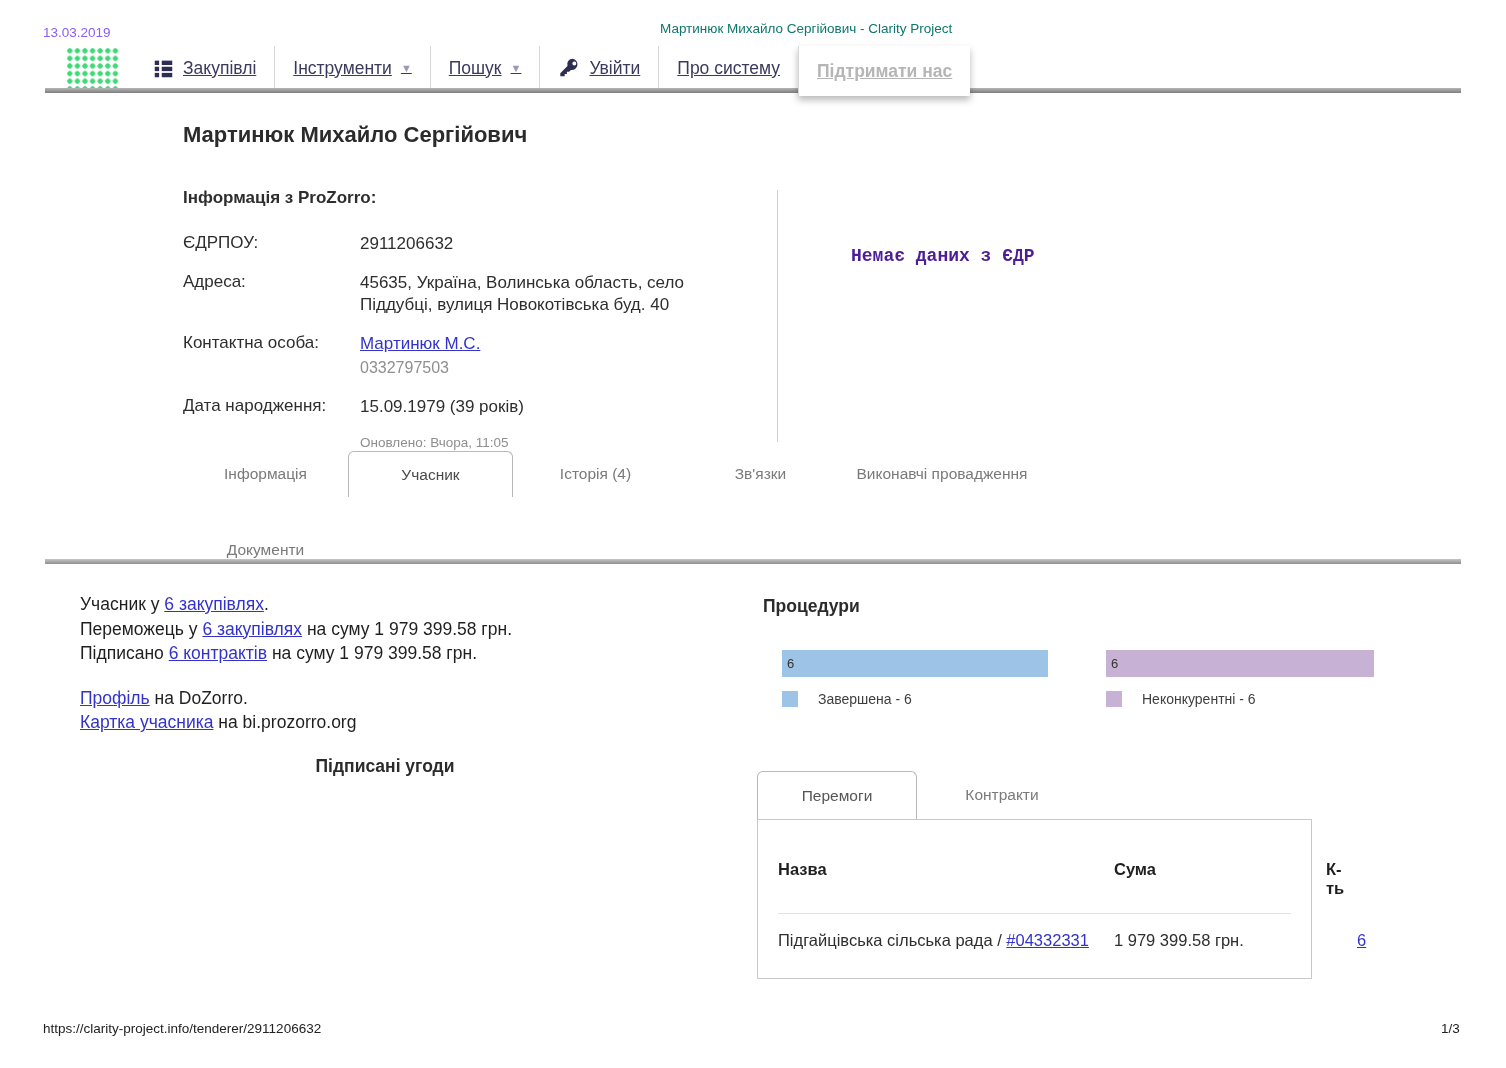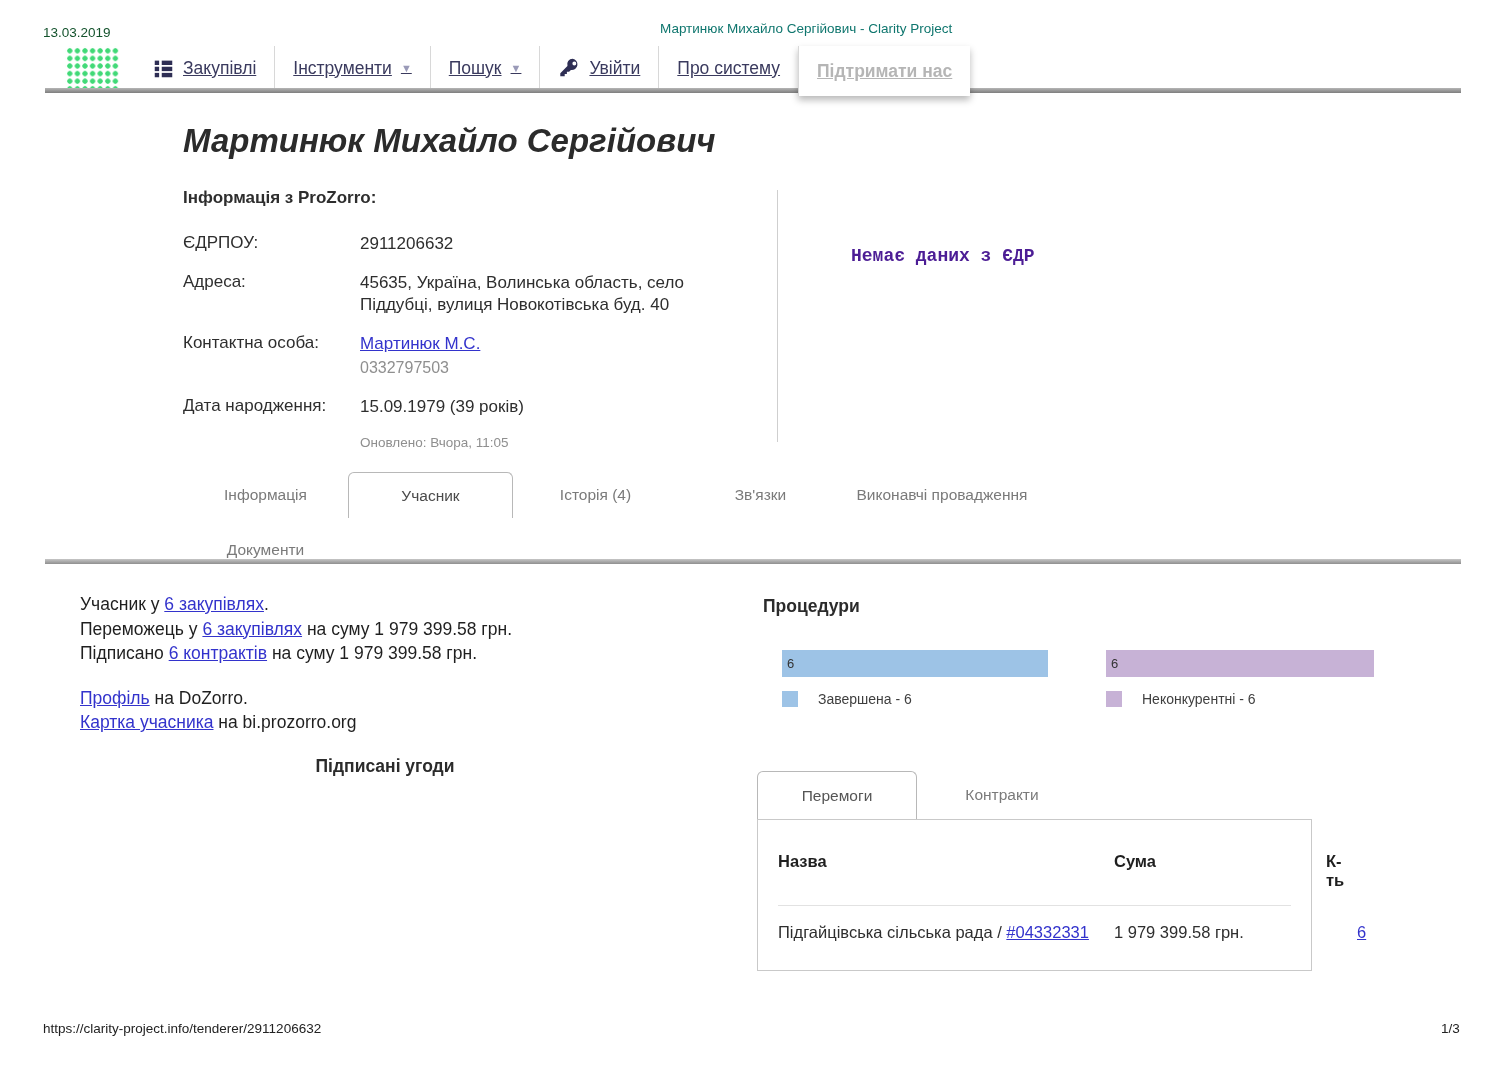--- a/index.html
+++ b/index.html
@@ -2,54 +2,54 @@
 <html><head>
 <meta charset="utf-8">
 <style>
   * { margin:0; padding:0; box-sizing:border-box; }
   html,body { width:1506px; height:1068px; background:#fff;
     font-family:"Liberation Sans", sans-serif; color:#2e2e2e; overflow:hidden; }
   body { position:relative; }
   a { text-decoration:underline; color:#3333cc; cursor:pointer; }
 
   
-  .print-date { position:absolute; left:43px; top:25px; font-size:13.5px; color:#14532d; }
+  .print-date { position:absolute; left:43px; top:25px; font-size:13.5px; color:#8b5cf6; }
   .print-title { position:absolute; left:660px; top:21px; font-size:13.5px; color:#0f766e; }
   .footer-url { position:absolute; left:43px; top:1021px; font-size:13.5px; color:#222; }
   .footer-page { position:absolute; left:1441px; top:1021px; font-size:13.5px; color:#222; }
 
   
   .navbar { position:absolute; left:65px; top:46px; height:44px; display:flex; align-items:stretch; }
   .nav-logo { width:54px; height:45px; margin:0 16px 0 0; align-self:center;
     background-image:radial-gradient(circle, #41d977 2.3px, rgba(65,217,119,0) 2.9px);
     background-size:7.6px 7.6px; background-position:1px 1px; }
   .nav-item { display:flex; align-items:center; padding:0 18px; font-size:17.5px;
     color:#3a3a5e; white-space:nowrap;text-decoration:underline; }
   .nav-item + .nav-item { border-left:1px solid #d8d8d8; }
   .nav-item .mini-icon { margin-right:9px; display:inline-flex; }
   .nav-caret { font-size:11px; color:#9a9ab8; margin-left:9px; }
   .nav-support { background:#fff; box-shadow:0 4px 7px rgba(0,0,0,0.28); z-index:3;
     font-weight:bold; color:#b5b5b5; height:50px; align-self:flex-start; }
   .nav-rule { position:absolute; left:45px; top:88px; width:1416px; height:5px;
     background:linear-gradient(#b5b5b5,#7e7e7e); z-index:1; }
 
   
-  .page-title { position:absolute; left:183px; top:122px; font-size:33px; font-weight:bold; color:#2b2b2b;font-style:italic; }
+  .page-title { position:absolute; left:183px; top:122px; font-size:22px; font-weight:bold; color:#2b2b2b; }
   .info { position:absolute; left:183px; top:188px; width:575px; font-size:17px; }
   .info-heading { font-weight:bold; font-size:17px; margin-bottom:25px; }
   .info-row { display:flex; margin-bottom:17px; }
   .info-label { width:177px; flex-shrink:0; }
   .info-value { width:375px; line-height:22px; }
   .info-phone { color:#8f8f8f; font-size:16px; margin-top:2px; }
   .info-updated { margin-left:177px; margin-top:14px; font-size:13.5px; color:#8f8f8f; }
   .v-divider { position:absolute; left:777px; top:190px; height:252px; border-left:1px solid #cfcfcf; }
   .edr-note { position:absolute; left:851px; top:246px; font-size:18px; font-weight:bold; color:#4c1d95;font-family:Liberation Mono, monospace; }
 
   
-  .tabs-row1 { position:absolute; left:183px; top:472px; display:flex; }
+  .tabs-row1 { position:absolute; left:183px; top:451px; display:flex; }
   .tab { min-width:165px; height:46px; display:flex; align-items:center; justify-content:center;
     font-size:15.5px; color:#7a7a7a; padding:0 10px; }
   .tab.wide { min-width:198px; }
   .tab.active { background:#fff; border:1px solid #b8b8b8; border-bottom:none;
     border-radius:6px 6px 0 0; color:#4a4a4a; }
   .tabs-row2 { position:absolute; left:183px; top:527px; display:flex; }
 
   .section-rule { position:absolute; left:45px; top:559px; width:1416px; height:5px;
     background:linear-gradient(#c6c6c6,#8f8f8f); }
 
@@ -71,21 +71,21 @@
   .swatch { width:16px; height:16px; margin-right:20px; flex-shrink:0; }
 
   
   .wins { position:absolute; left:757px; top:771px; width:555px; }
   .win-tabs { display:flex; height:48px; }
   .win-tab { display:flex; align-items:center; justify-content:center; font-size:15.5px; }
   .win-tab.active { width:160px; border:1px solid #b8b8b8; border-bottom:none;
     border-radius:6px 6px 0 0; background:#fff; color:#555; position:relative; z-index:2;
     margin-bottom:-1px; height:48px; }
   .win-tab.inactive { width:170px; color:#7a7a7a; }
-  .win-table { border:1px solid #c9c9c9; padding:18px 20px 26px; min-height:150px; background:#fff; }
+  .win-table { border:1px solid #c9c9c9; padding:26px 20px 26px; min-height:150px; background:#fff; }
   .tbl-head, .tbl-row { display:grid; grid-template-columns:336px 212px 1fr; }
   .tbl-head { font-weight:bold; font-size:16.5px; padding:14px 0 15px; border-bottom:1px solid #e2e2e2; color:#1f1f1f; }
   .tbl-row { padding-top:15px; font-size:16.5px; line-height:23px; }
   .cell-count-head { padding-left:0; }
   .cell-count { padding-left:31px; }
 </style>
 </head>
 <body>
 
 <div class="print-date">13.03.2019</div>

